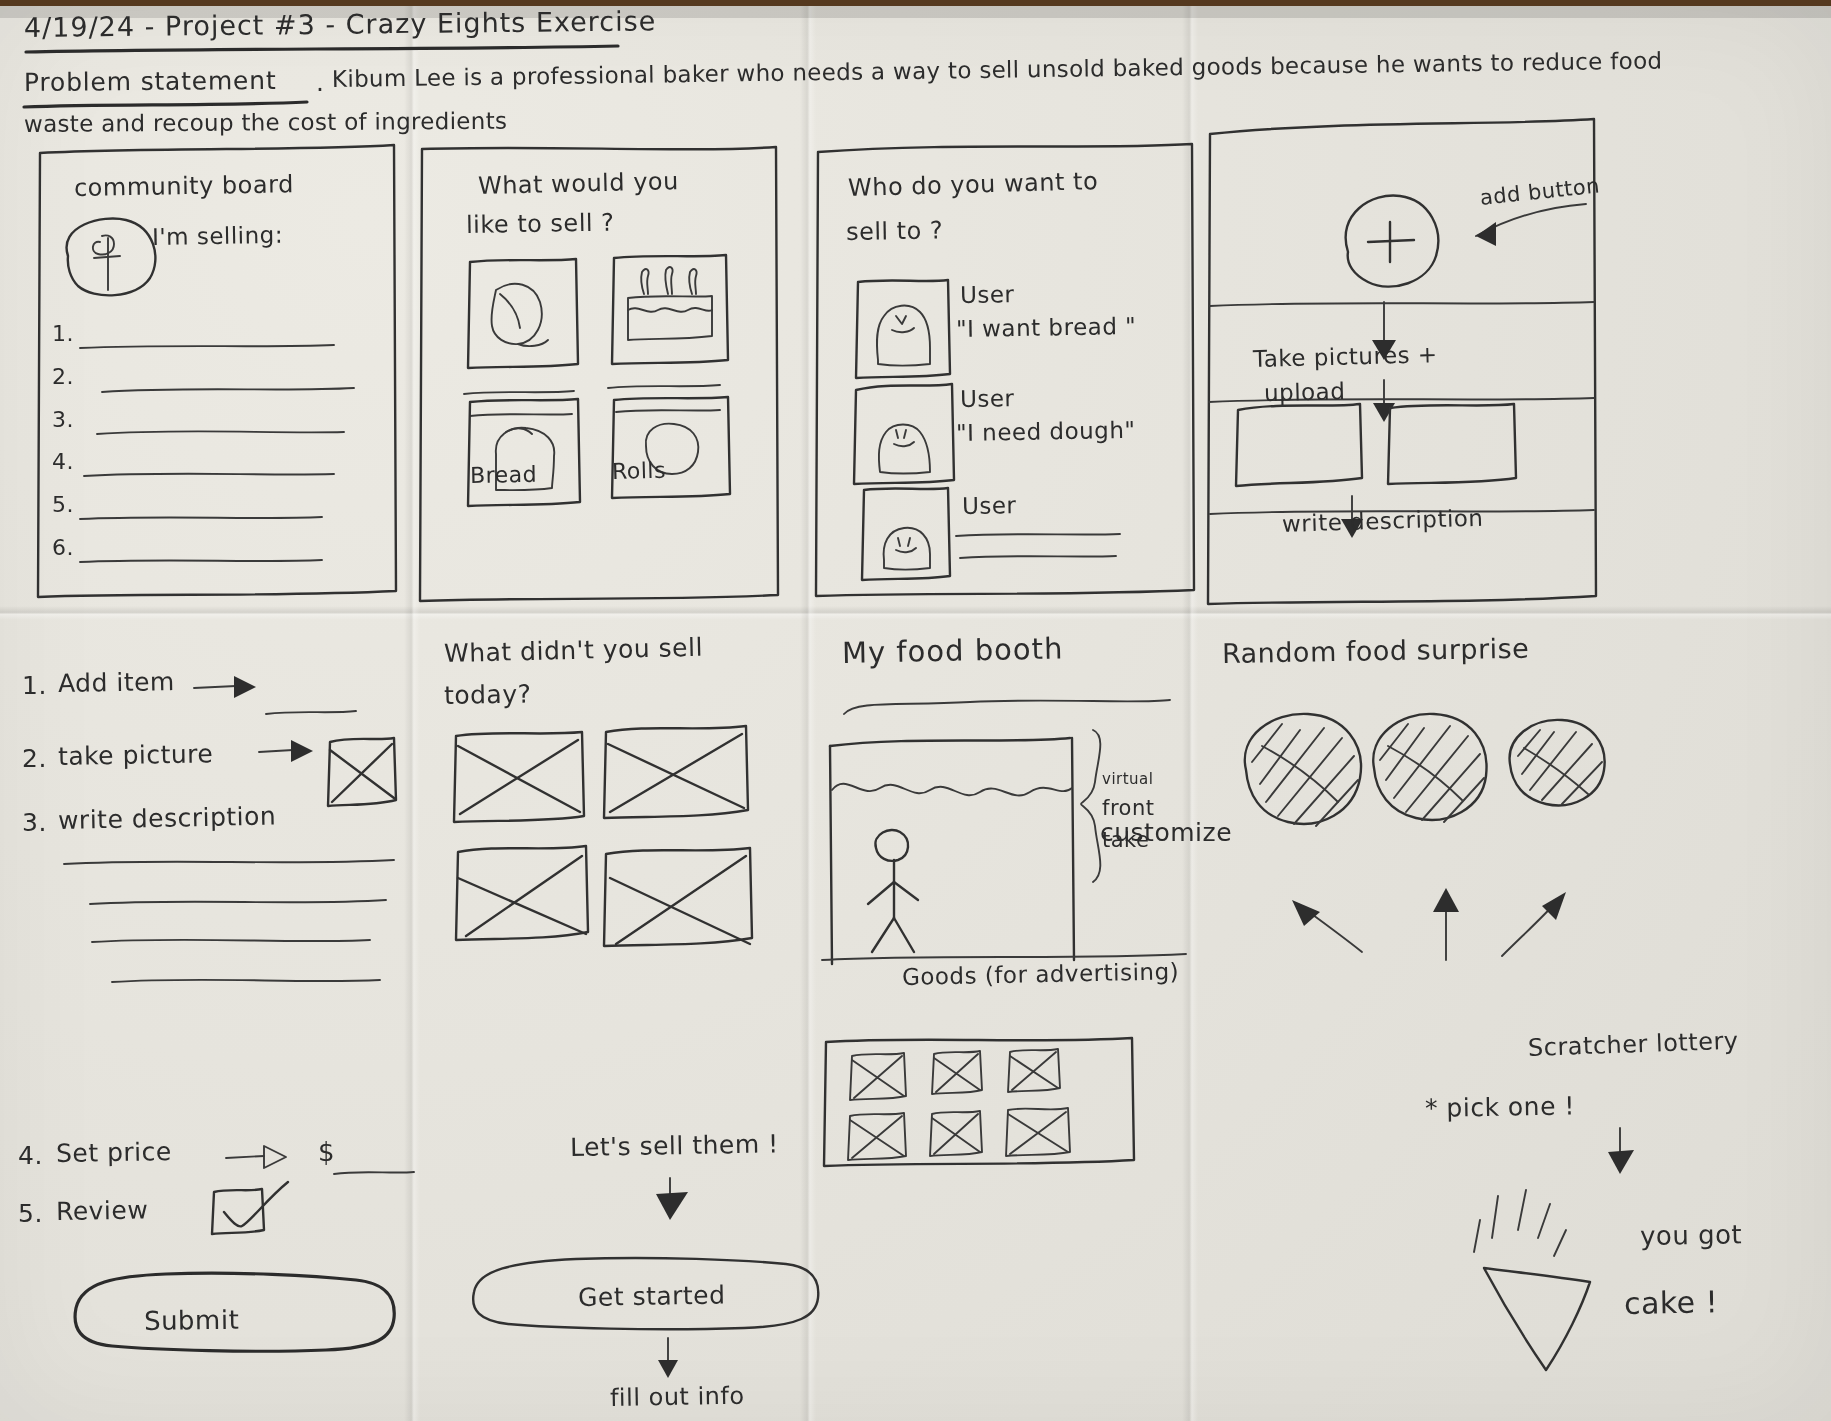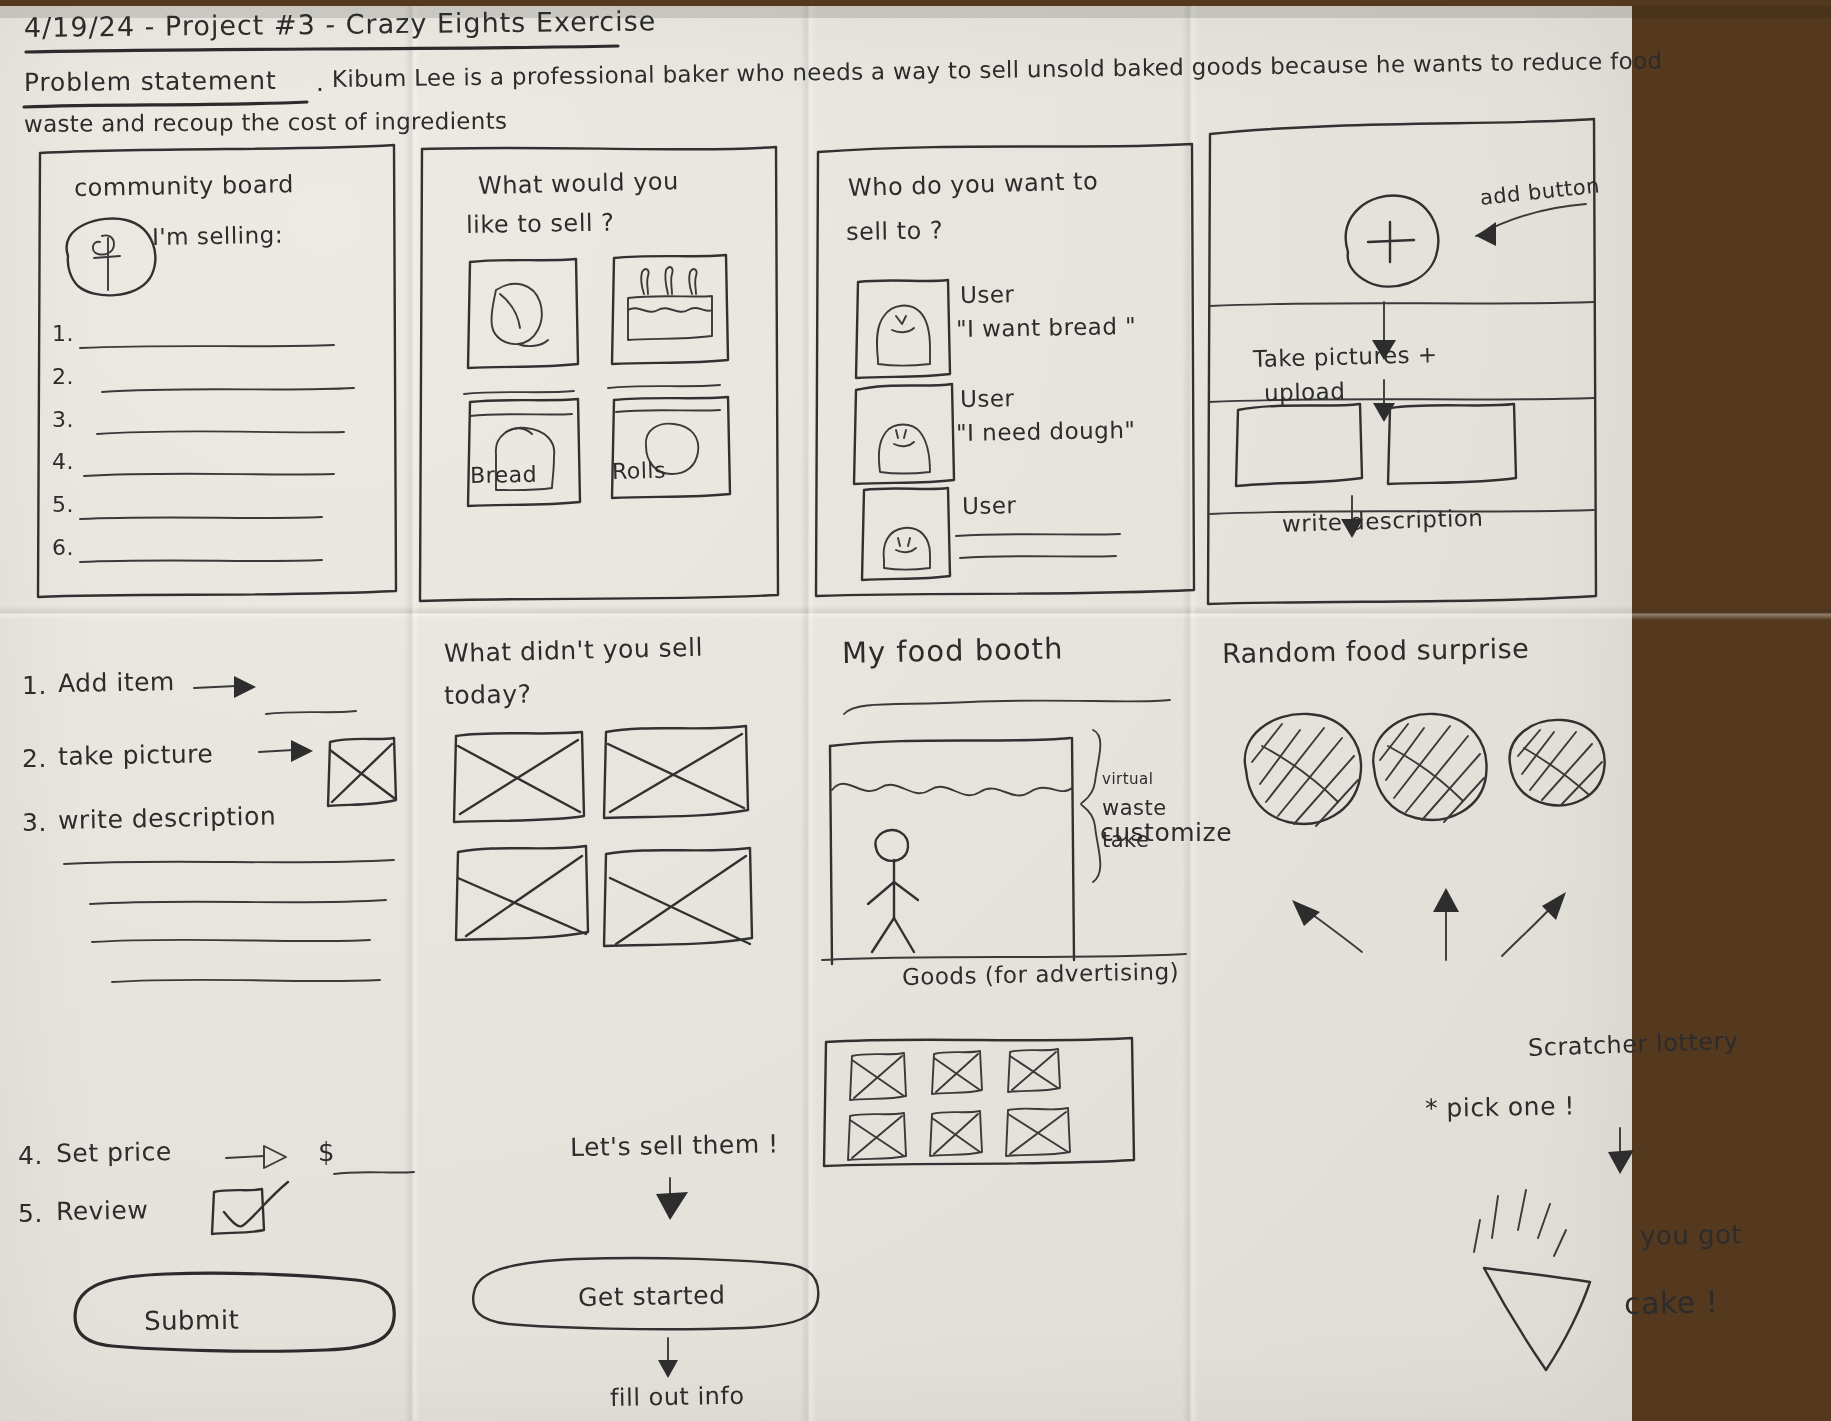--- a/index.html
+++ b/index.html
@@ -3,21 +3,21 @@
 <meta charset="utf-8">
 <style>
   html,body{margin:0;padding:0;}
   body{
     width:1831px;height:1421px;overflow:hidden;
     background:#55391f;
     font-family:"DejaVu Sans", sans-serif;
   }
   
   #paper{
-    position:absolute;left:0;top:6px;width:1632px;height:1415px;
+    position:absolute;left:0;top:6px;width:1831px;height:1415px;
     background:
       radial-gradient(circle at 20% 15%, #eceae3 0%, #e6e4dd 45%, #dedcd5 100%);
     box-shadow:inset 0 0 120px rgba(0,0,0,.05);
   }
   
   .fold{position:absolute;background:rgba(0,0,0,.045);pointer-events:none;}
   .foldh{left:0;width:1831px;height:14px;
     background:linear-gradient(to bottom, rgba(0,0,0,0) 0%, rgba(0,0,0,.09) 45%, rgba(255,255,255,.35) 60%, rgba(0,0,0,0) 100%);}
   .foldv{top:0;height:1421px;width:16px;
     background:linear-gradient(to right, rgba(0,0,0,0) 0%, rgba(0,0,0,.07) 45%, rgba(255,255,255,.3) 62%, rgba(0,0,0,0) 100%);}
@@ -325,21 +325,21 @@
     <path class="st" d="M32,56 L 6,78"></path>
     <path class="st" d="M32,56 L 56,74"></path>
     <path class="st" d="M32,92 L 10,126"></path>
     <path class="st" d="M32,92 L 52,126"></path>
   </svg>
 
   <svg width="120" height="200" style="left:1075px;top:720px">
     <path class="st-thin" d="M18,4 C 32,10 22,36 20,56 C 18,72 6,76 6,78 C 6,80 18,84 20,100 C 22,122 32,146 18,156"></path>
   </svg>
   <div class="ink" style="left:1102px;top:764px;font-size:15px">virtual</div>
-  <div class="ink" style="left:1102px;top:790px;font-size:21px">waste</div>
+  <div class="ink" style="left:1102px;top:790px;font-size:21px">front</div>
   <div class="ink" style="left:1102px;top:822px;font-size:21px">take</div>
   <div class="ink" style="left:1100px;top:812px;font-size:25px">customize</div>
 
   <svg width="420" height="40" style="left:812px;top:940px">
     <path class="st-thin" d="M10,14 C 120,8 260,14 374,8"></path>
   </svg>
   <div class="ink" style="left:902px;top:958px;font-size:23px;transform:rotate(-1.2deg)">Goods (for advertising)</div>
 
   <svg width="380" height="200" style="left:818px;top:1030px">
     <path class="st" d="M8,6 C 100,0 220,8 314,2 L 316,124 C 220,130 100,126 6,130 Z"></path>

